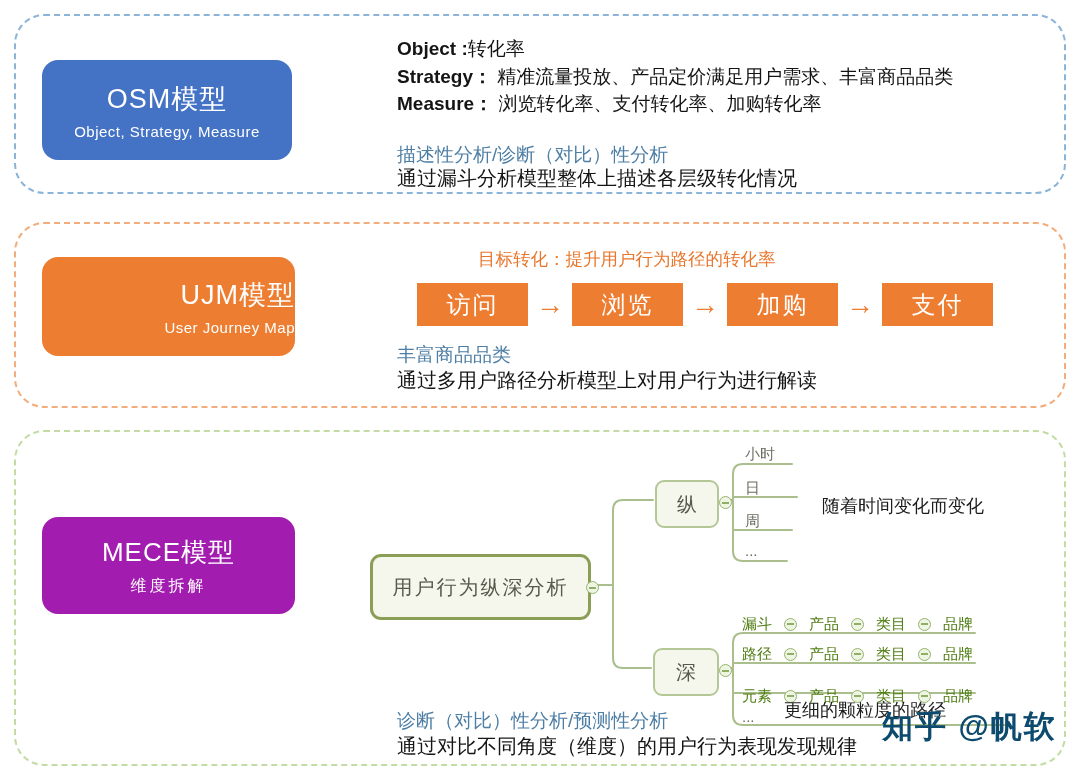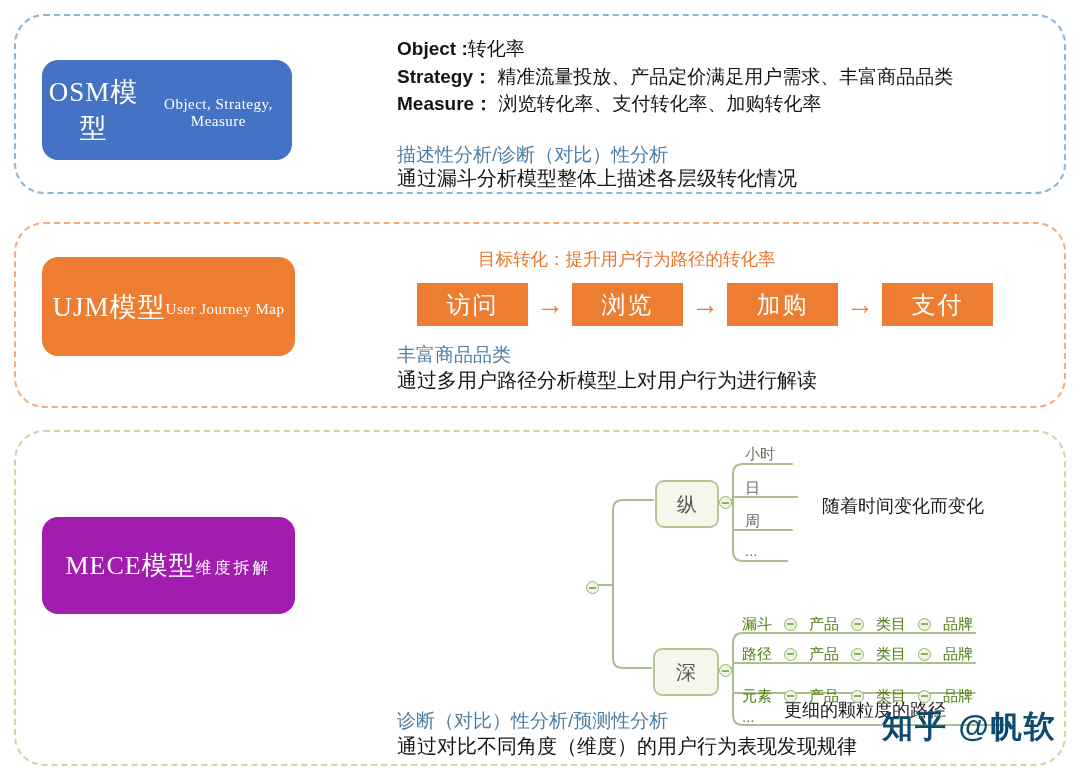--- a/index.html
+++ b/index.html
@@ -2,22 +2,22 @@
 <html><head>
 <meta charset="utf-8">
 <style>
   html,body{margin:0;padding:0;background:#fff;}
   .page{position:relative;width:1080px;height:777px;background:#ffffff;overflow:hidden;
         font-family:"Liberation Sans","DejaVu Sans",sans-serif;}
   .panel{position:absolute;left:14px;width:1048px;border:2px dashed;border-radius:30px;background:#fff;}
   .panel-blue{top:14px;height:176px;border-color:#8ab4d8;}
   .panel-orange{top:222px;height:182px;border-color:#f3ad7c;}
   .panel-green{top:430px;height:332px;border-color:#c3dca4;}
-  .badge{position:absolute;border-radius:16px;color:#fff;display:flex;flex-direction:row;
-         align-items:center;justify-content:center;text-align:center;z-index:2;font-family:Liberation Serif, serif;}
+  .badge{position:absolute;border-radius:16px;color:#fff;display:flex;flex-direction:column;
+         align-items:center;justify-content:center;text-align:center;z-index:2;}
   .badge-blue{background:#4472c4;}
   .badge-orange{background:#ed7d31;}
   .badge-green{background:#a21caf;}
   .badge-title{font-size:27px;letter-spacing:1px;}
   .badge-sub{font-size:15px;margin-top:6px;letter-spacing:.5px;}
   .kv-lines{position:absolute;left:381px;top:19px;font-size:19px;color:#141414;line-height:27.5px;white-space:nowrap;}
   .kv b{font-weight:bold;}
   .analysis{position:absolute;left:381px;font-size:19px;color:#4d7ea4;white-space:nowrap;z-index:2;}
   .desc{position:absolute;left:381px;font-size:20px;color:#151515;white-space:nowrap;z-index:2;}
   .goal{position:absolute;left:462px;top:23px;font-size:17.5px;font-weight:normal;color:#e8762c;white-space:nowrap;}
@@ -56,21 +56,21 @@
     <div class="kv-lines">
       <div class="kv"><b>Object</b><b> :</b><span>转化率</span></div>
       <div class="kv"><b>Strategy</b><b>：</b><span> 精准流量投放、产品定价满足用户需求、丰富商品品类</span></div>
       <div class="kv"><b>Measure</b><b>：</b><span> 浏览转化率、支付转化率、加购转化率</span></div>
     </div>
     <div class="analysis" style="top:126px;">描述性分析/诊断（对比）性分析</div>
     <div class="desc" style="top:149px;">通过漏斗分析模型整体上描述各层级转化情况</div>
   </section>
 
   <section class="panel panel-orange">
-    <div class="badge badge-orange" style="left:26px;top:33px;width:253px;height:99px;">
+    <div class="badge badge-orange" style="left:26px;top:33px;width:253px;height:99px;align-items:flex-end;">
       <div class="badge-title">UJM模型</div>
       <div class="badge-sub">User Journey Map</div>
     </div>
     <div class="goal">目标转化：提升用户行为路径的转化率</div>
     <div class="flow">
       <div class="flow-box">访问</div>
       <div class="flow-arrow">→</div>
       <div class="flow-box">浏览</div>
       <div class="flow-arrow">→</div>
       <div class="flow-box">加购</div>
@@ -80,20 +80,21 @@
     <div class="analysis" style="top:118px;">丰富商品品类</div>
     <div class="desc" style="top:143px;">通过多用户路径分析模型上对用户行为进行解读</div>
   </section>
 
   <section class="panel panel-green">
     <div class="badge badge-green" style="left:26px;top:85px;width:253px;height:97px;">
       <div class="badge-title" style="font-size:26px;">MECE模型</div>
       <div class="badge-sub" style="font-size:16px;letter-spacing:3px;">维度拆解</div>
     </div>
 
+    <div class="node node-root" style="left:354px;top:122px;width:215px;height:60px;">用户行为纵深分析</div>
     <div class="node node-small" style="left:639px;top:48px;width:60px;height:44px;">纵</div>
     <div class="node node-small" style="left:637px;top:216px;width:62px;height:44px;">深</div>
 
     <span class="minus" style="left:570px;top:149px;"></span>
     <span class="minus" style="left:703px;top:64px;"></span>
     <span class="minus" style="left:703px;top:232px;"></span>
 
     <div class="v-child" style="top:13px;">小时</div>
     <div class="v-child" style="top:47px;">日</div>
     <div class="v-child" style="top:80px;">周</div>

